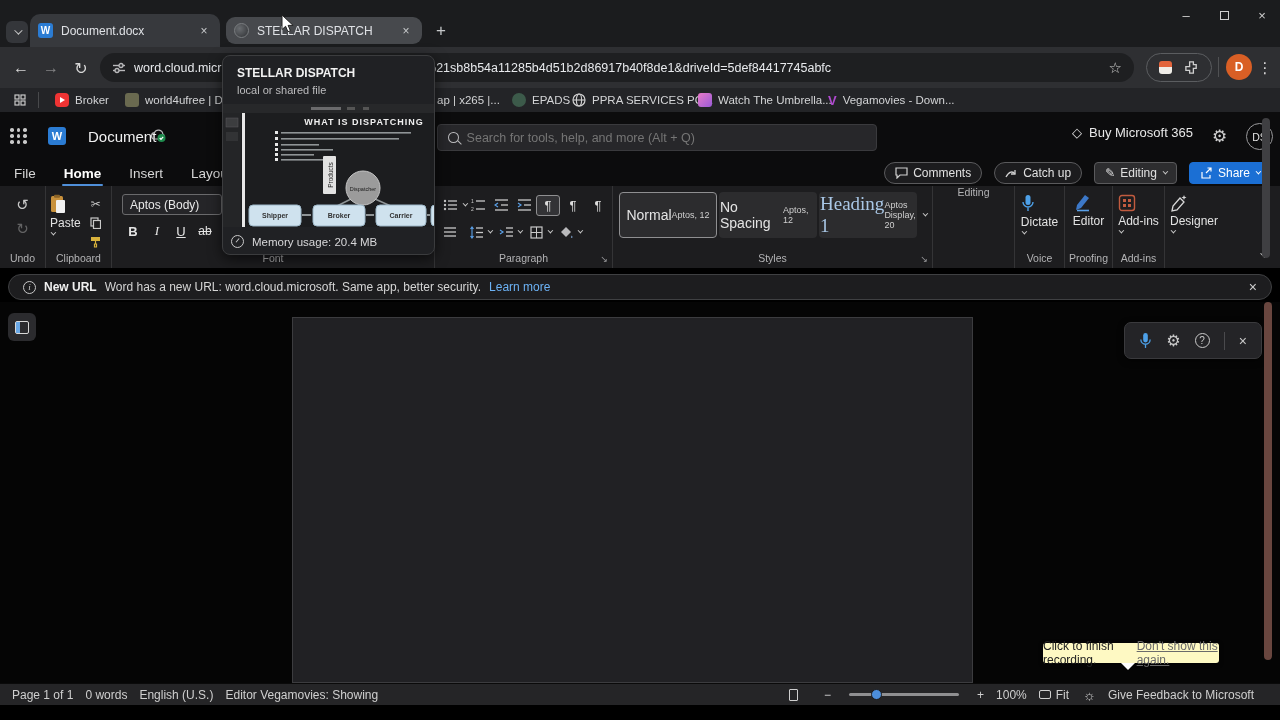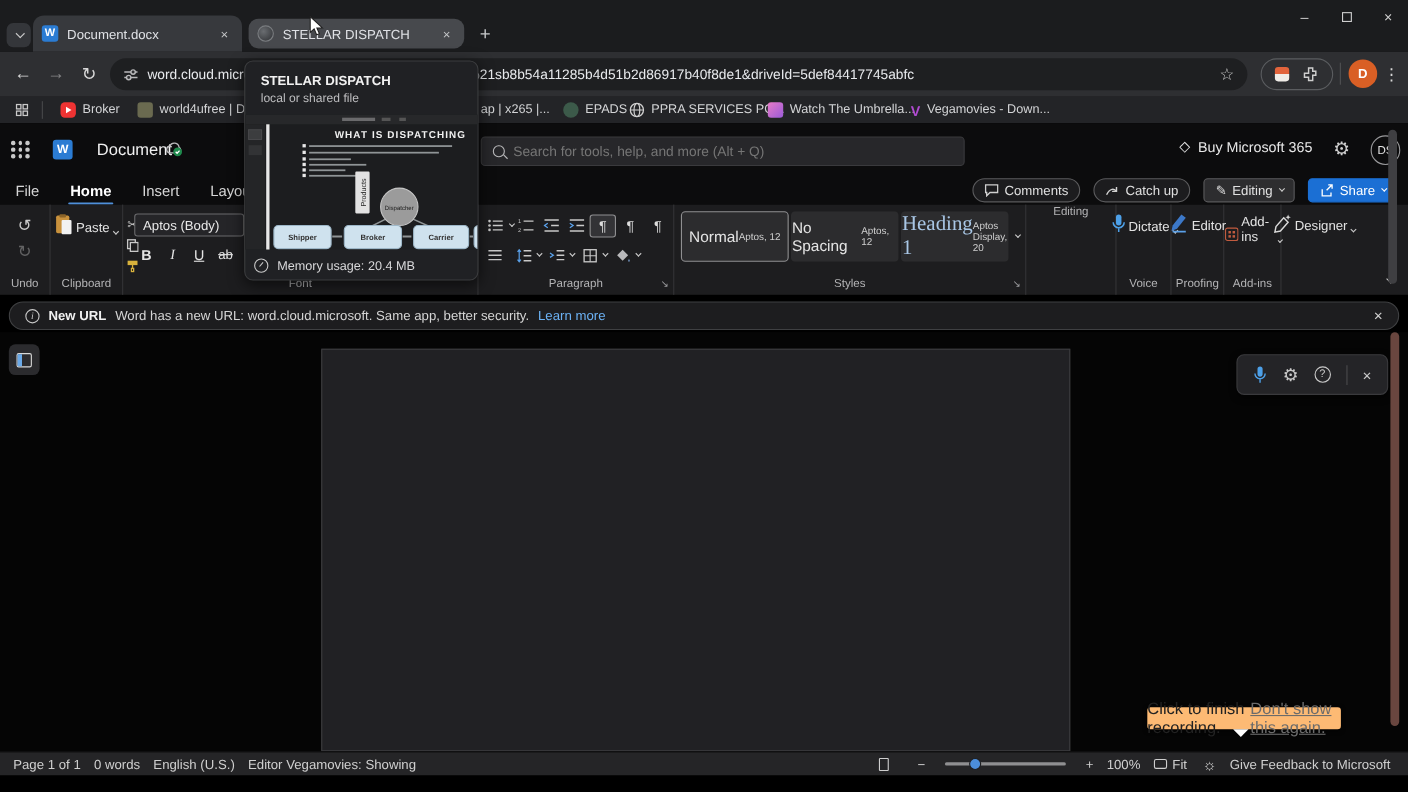--- a/index.html
+++ b/index.html
@@ -57,42 +57,42 @@
   .mbtn{height:22px;border:1px solid #5a5a5c;border-radius:12px;display:flex;align-items:center;gap:5px;padding:0 10px;font-size:12px;color:#e0e0e0;background:#1c1c1e;margin-left:12px}
   .mbtn.sq{border-radius:4px;background:#2d2d2f}
   .mbtn.share{background:#1b6fd4;border-color:#1b6fd4;color:#fff}
 
   .rbn{left:0;top:186px;width:1280px;height:82px;background:#1d1d1f;display:flex}
   .grp{display:flex;flex-direction:column;border-right:1px solid #343436;position:relative}
   .grp-b{flex:1;display:flex;align-items:flex-start;padding-top:8px}
   .grp-l{height:16px;font-size:10.5px;color:#b3b3b5;text-align:center;padding-bottom:3px}
   .ic18{width:22px;height:22px;display:flex;align-items:center;justify-content:center;color:#c9c9c9}
   .dim{opacity:.4}
-  .bigbtn{display:flex;align-items:flex-end;gap:2px;font-size:12px;color:#e2e2e2}
+  .bigbtn{display:flex;flex-direction:column;align-items:flex-start;gap:2px;font-size:12px;color:#e2e2e2}
   .launch{position:absolute;right:4px;bottom:4px;font-size:9px;color:#9a9a9c}
   .fontbox{width:100px;height:21px;border:1px solid #6a6a6c;border-radius:3px;font-size:12px;color:#e8e8e8;display:flex;align-items:center;padding:0 7px;background:#252528}
   .fmt{width:22px;height:20px;display:flex;align-items:center;justify-content:center;font-size:13px;color:#e4e4e4}
   .stylecard{width:98px;height:46px;background:#2c2c2e;display:flex;flex-direction:row;align-items:center;justify-content:center;border-radius:4px;border:1px solid transparent}
   .stylecard.sel{border-color:#8f8f91}
   .pilbox{width:24px;height:21px;display:flex;align-items:center;justify-content:center;color:#dcdcdc;font-size:13px}
   .pilbox.sel{border:1px solid #8f8f91;border-radius:3px;background:#333336}
   .erow{display:flex;align-items:center;gap:6px;font-size:12px;color:#e2e2e2;height:18px}
 
   .bnr{left:8px;top:274px;width:1264px;height:26px;background:#1d1d1f;border:1px solid #3f4042;border-radius:13px;display:flex;align-items:center;padding:0 14px;gap:8px;font-size:12px;color:#d5d5d5}
   .infoc{width:13px;height:13px;border:1.2px solid #c9c9c9;border-radius:50%;display:flex;align-items:center;justify-content:center;font-size:9px;color:#c9c9c9;font-style:italic;font-family:"Liberation Serif",serif}
 
   .cnt{left:0;top:302px;width:1280px;height:381px;background:#050505}
   .page{left:292px;top:15px;width:681px;height:366px;background:#212124;border:1px solid #3c3c3f}
   .navtoggle{left:8px;top:11px;width:28px;height:28px;background:#2b2b2e;border-radius:6px;display:flex;align-items:center;justify-content:center}
   .nticon{width:14px;height:13px;border:1.4px solid #d8d8d8;border-radius:2px;position:relative}
   .nticon:before{content:"";position:absolute;left:0;top:0;bottom:0;width:4px;background:#6aa9e8}
   .ftb{left:1124px;top:20px;width:138px;height:37px;background:#242427;border:1px solid #3a3a3d;border-radius:7px;display:flex;align-items:center;justify-content:space-evenly;box-shadow:0 2px 6px rgba(0,0,0,.5)}
   .ftb .sep{width:1px;height:18px;background:#4a4a4d}
   .helpc{width:15px;height:15px;border:1.3px solid #c9c9c9;border-radius:50%;display:flex;align-items:center;justify-content:center;font-size:10px;color:#c9c9c9}
-  .rectip{left:1043px;top:341px;width:176px;height:20px;background:#fdba74;border-radius:3px;display:flex;align-items:center;justify-content:center;gap:4px;font-size:15px;color:#222;box-shadow:0 1px 4px rgba(0,0,0,.6)}
+  .rectip{left:1043px;top:341px;width:176px;height:20px;background:#fef9c3;border-radius:3px;display:flex;align-items:center;justify-content:center;gap:4px;font-size:12px;color:#222;box-shadow:0 1px 4px rgba(0,0,0,.6)}
   .rectip:after{content:"";position:absolute;left:78px;bottom:-7px;border:7px solid transparent;border-top-color:#fff;border-bottom:0}
   .rectip a{color:#6b6b6b;text-decoration:underline}
 
   .scrollgrey{left:1262px;top:118px;width:8px;height:140px;background:#3f3f42;border-radius:4px}
   .scrollred{left:1264px;top:302px;width:8px;height:358px;background:#69463f;border-radius:4px}
 
   .sts{left:0;top:683px;width:1280px;height:22px;background:#252527;border-top:1px solid #0a0a0a;display:flex;align-items:center;font-size:12px;color:#cfcfcf}
   .sts .it{margin-left:12px;white-space:nowrap}
   .track{width:110px;height:3px;background:#8f8f91;border-radius:2px;position:relative}
   .thumbz{position:absolute;left:22px;top:-4.5px;width:11px;height:11px;border-radius:50%;background:#4c8edb;border:1.5px solid #1d1d1f}
@@ -569,21 +569,21 @@
     <span class="pageicon" style="margin-right:26px"></span>
     <span style="margin-right:18px">−</span>
     <span class="track">
         <span class="thumbz"></span>
       </span>
     <span style="margin-left:18px">+</span>
     <span class="it">100%</span>
     <span class="fiticon" style="margin-left:12px"></span>
     <span style="margin-left:5px">Fit</span>
     <span style="margin-left:14px;font-size:14px">☼</span>
-    <span class="it" style="margin-right:16px">Give Feedback to Microsoft</span>
+    <span class="it" style="margin-right:26px">Give Feedback to Microsoft</span>
   </div>
   <div class="abs btm"></div>
 
   <div class="abs popup">
     <div class="t">STELLAR DISPATCH</div>
     <div class="st">local or shared file</div>
     <svg class="i" width="213" height="123" viewBox="0 0 213 123">
       <rect width="213" height="123" fill="#1c1d1f"></rect>
       <rect width="213" height="9" fill="#27282a"></rect>
       <rect x="88" y="3" width="30" height="3" fill="#6a6a6c"></rect>

